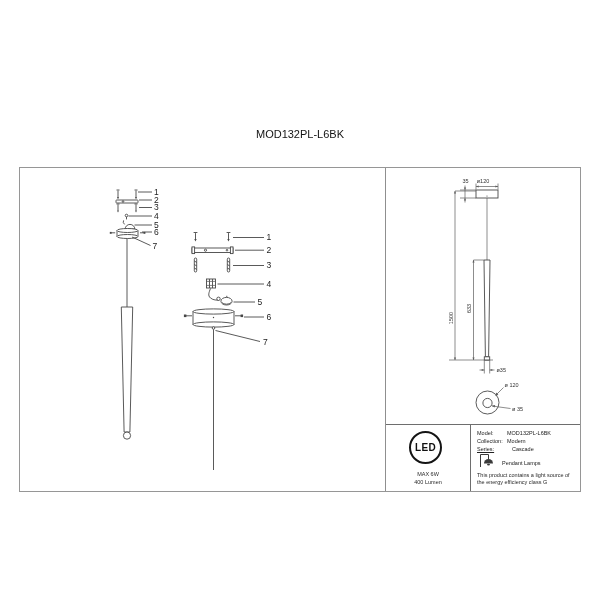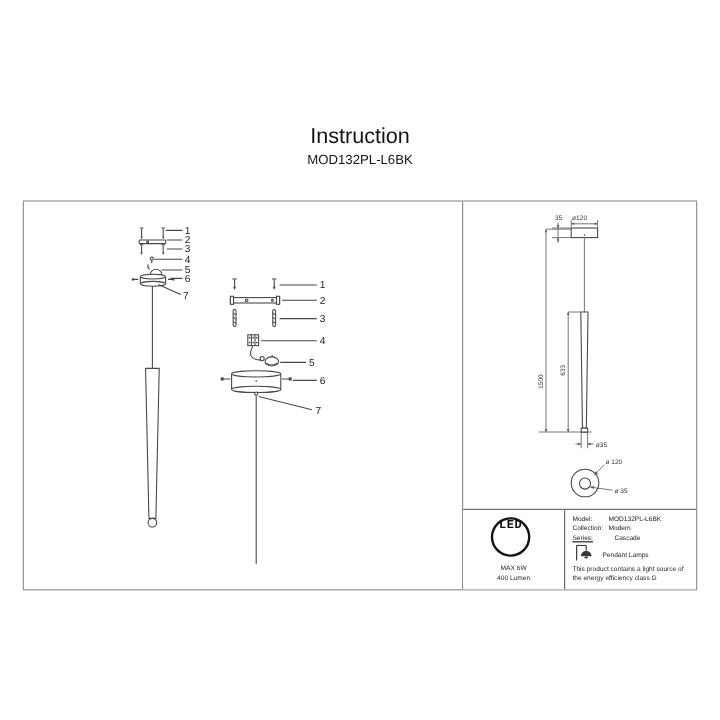--- a/index.html
+++ b/index.html
@@ -10,21 +10,21 @@
   .subtitle{position:absolute;top:127px;left:0;width:100%;text-align:center;
          font-size:11px;line-height:15px;color:#141414;}
   .frame{position:absolute;left:19px;top:167px;width:562px;height:325px;
          border:1px solid #969696;box-sizing:border-box;background:#fff;}
   .art{position:absolute;left:0;top:0;}
   .divider{position:absolute;left:365px;top:0;width:1px;height:100%;background:#8f8f8f;}
   .spec{position:absolute;left:366px;top:256px;right:0;bottom:0;
         border-top:1px solid #6e6e6e;display:flex;background:#fff;}
   .led-cell{width:84px;border-right:1px solid #6e6e6e;position:relative;}
   .led-circle{position:absolute;left:23px;top:6px;width:33px;height:33px;border:2px solid #141414;
-        border-radius:50%;display:flex;justify-content:center;box-sizing:border-box;font-family:Liberation Mono, monospace;}
+        border-radius:50%;display:flex;align-items:center;justify-content:center;box-sizing:border-box;}
   .led-word{font-size:10px;font-weight:bold;letter-spacing:.4px;color:#111;}
   .led-line{position:absolute;left:0;width:100%;text-align:center;font-size:5.5px;color:#2a2a2a;}
   .led-max{top:46px;} .led-lum{top:54px;}
   .info-cell{flex:1;position:relative;font-size:5.5px;color:#222;}
   .row{position:absolute;left:0;width:100%;line-height:6px;}
   .lbl{position:absolute;left:6px;} .val{position:absolute;left:36px;}
   .val-series{position:absolute;left:41px;}
   .series-lbl{text-decoration:underline;}
   .ptype{position:absolute;left:31px;top:35px;line-height:6px;}
   .picon{position:absolute;left:7px;top:29px;}
@@ -35,21 +35,20 @@
   .dk{fill:#474747;stroke:none;}
   .dim{stroke:#5c5c5c;stroke-width:0.7;fill:none;}
   .dimf{fill:#5c5c5c;stroke:none;}
   .plabel{font-size:8.5px;} .dtext{font-size:5.5px;fill:#333;}
 </style>
 </head>
 <body>
 
 <div id="page">
 
-  <div class="title">Instruction</div>
   <div class="subtitle">MOD132PL-L6BK</div>
 
   <div class="frame">
 
     <svg class="art" width="560" height="323" viewBox="0 0 560 323">
 
       <g>
         <g>
           <path class="ln" d="M96.5,22 h3 M98,22.6 v6.4 M114.5,22 h3 M116,22.6 v6.4"></path>
           <polygon class="dk" points="97,29 99,29 98,31.4"></polygon>

